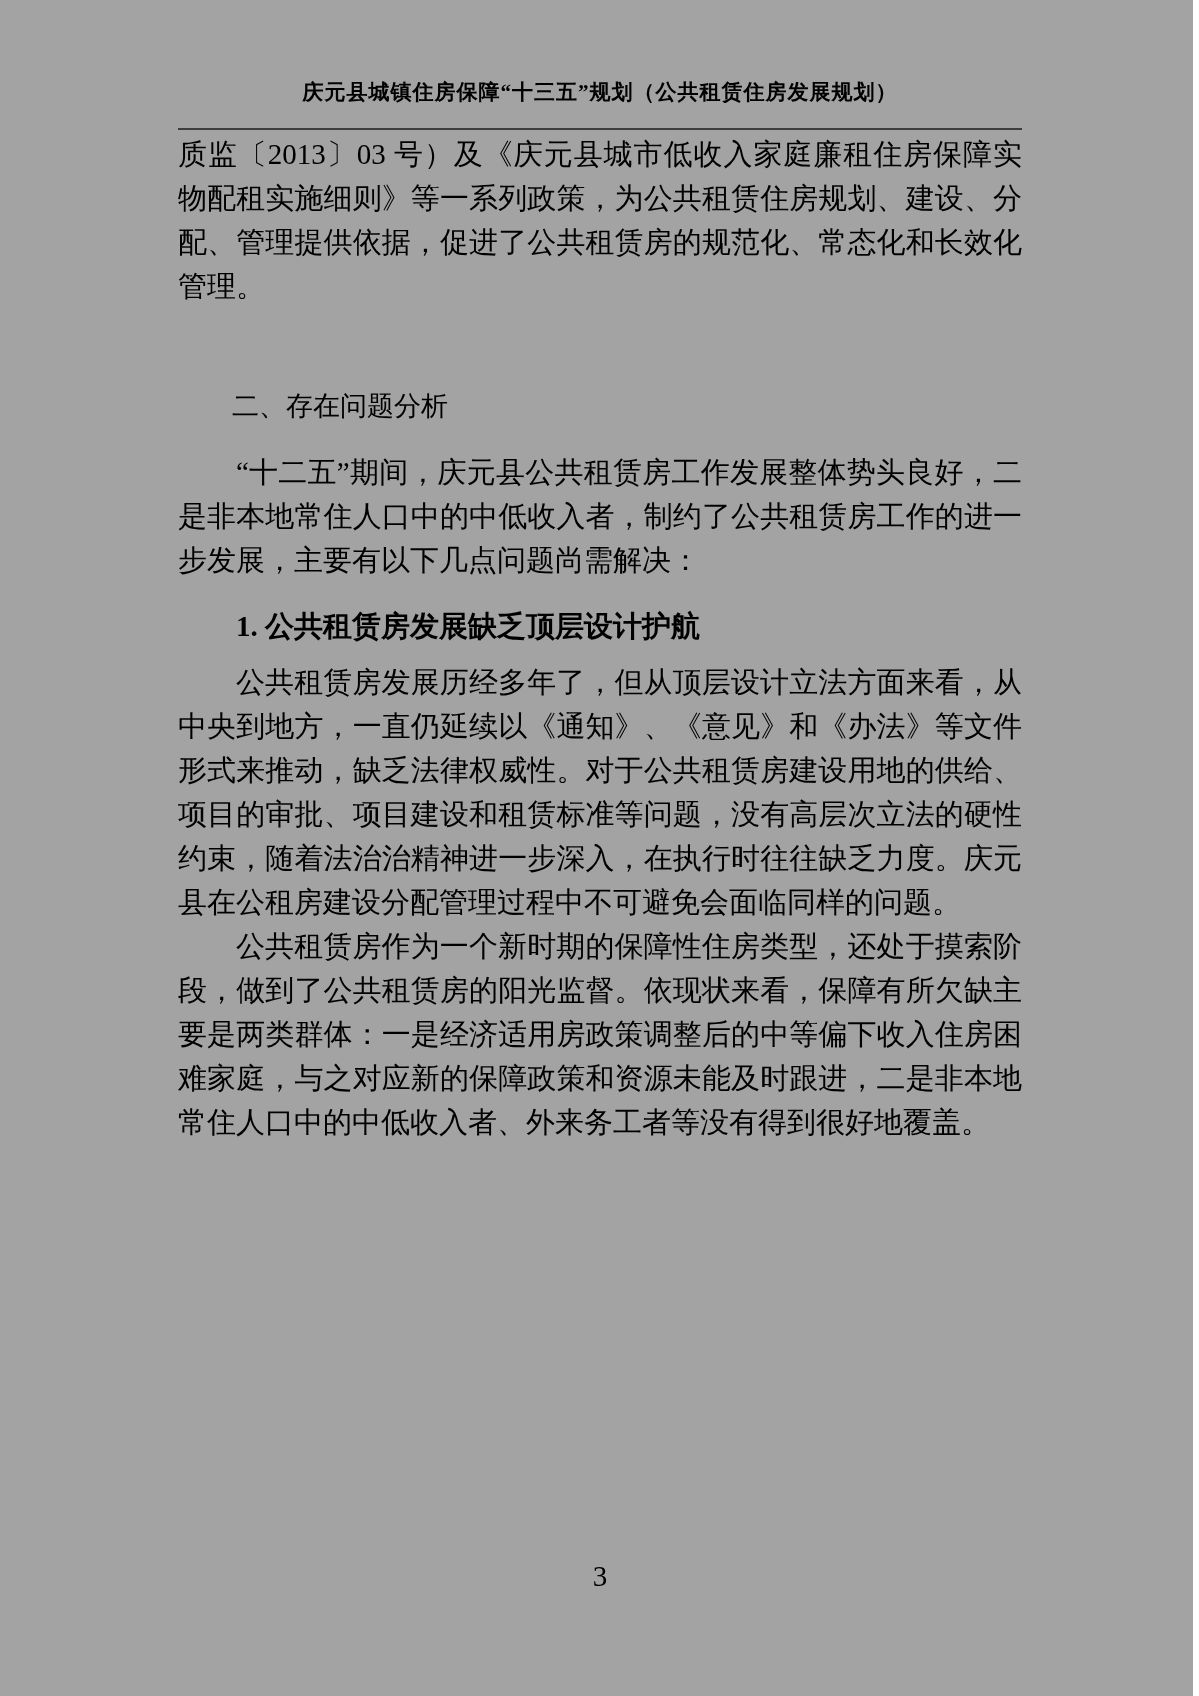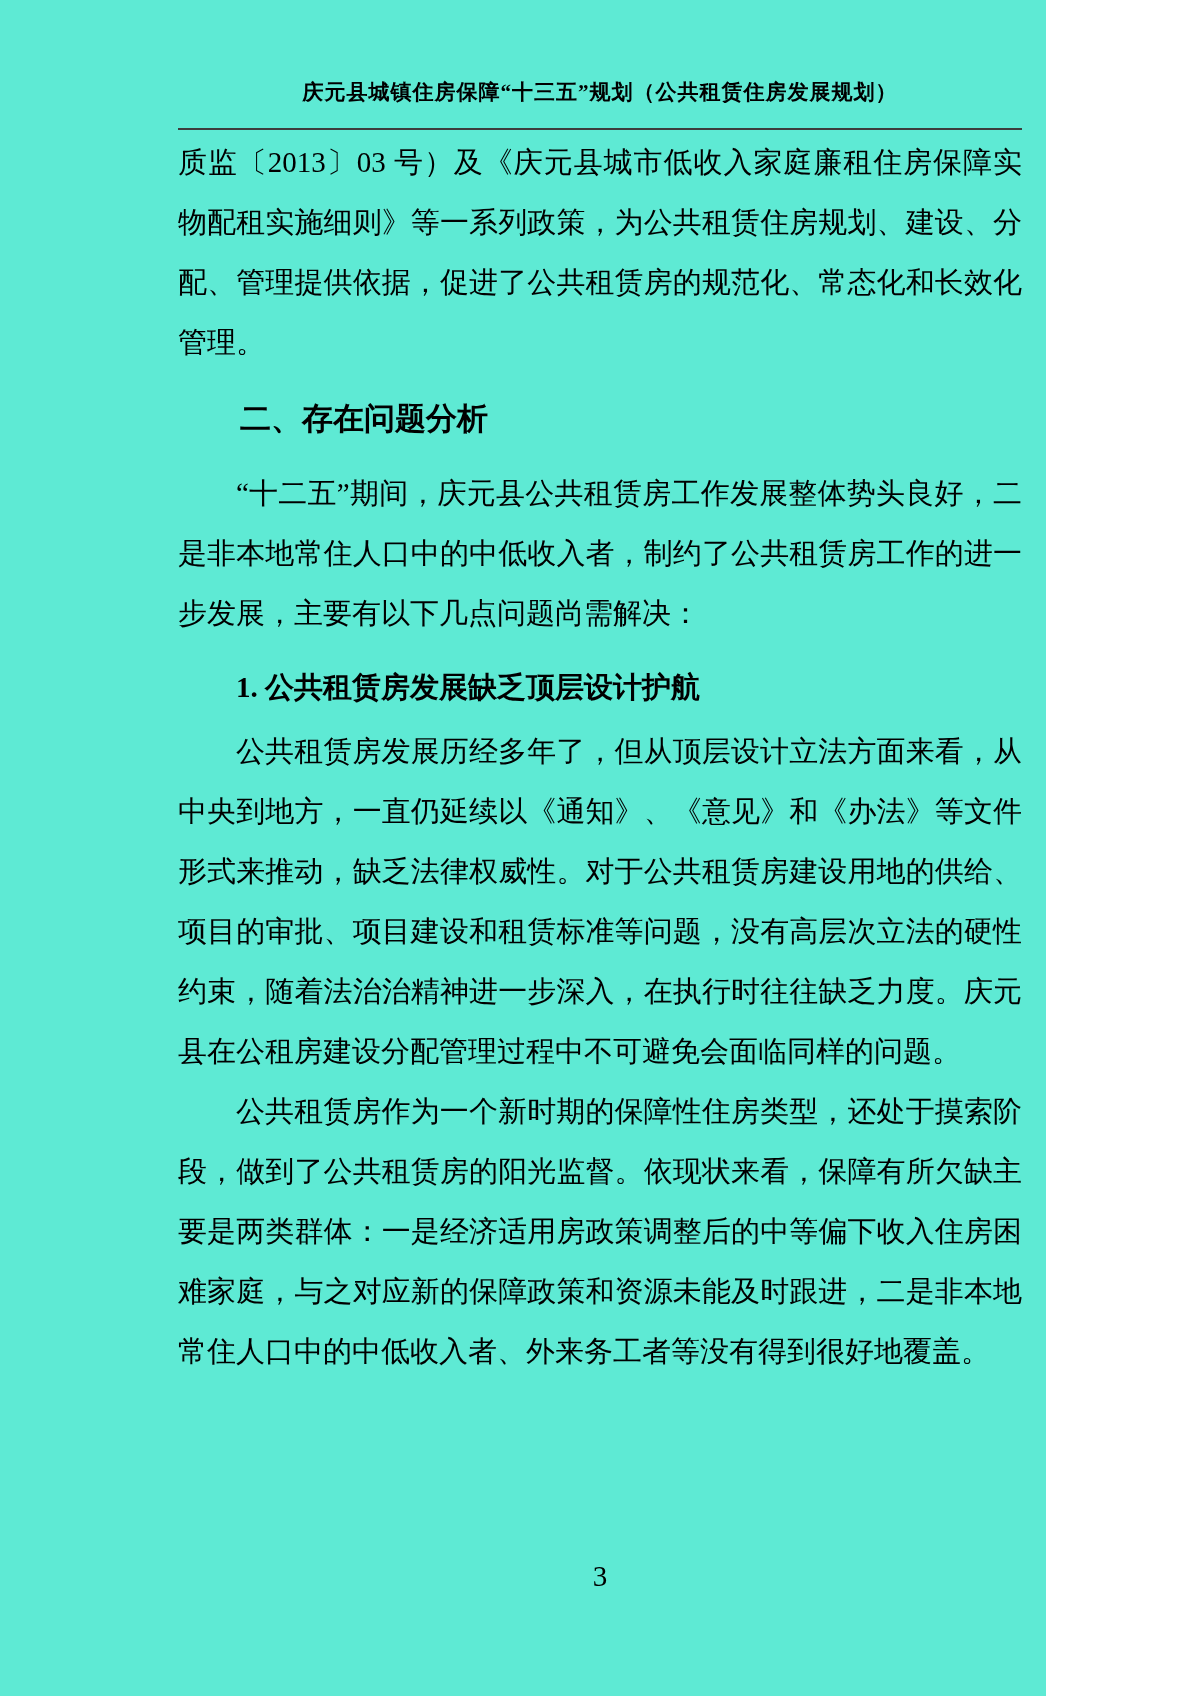--- a/index.html
+++ b/index.html
@@ -2,23 +2,23 @@
 <html lang="zh"><head>
 <meta charset="utf-8">
 <style>
   html, body {
     margin: 0;
     padding: 0;
     background: #ffffff;
   }
   .page {
     position: relative;
-    width: 1046px;
+    width: 1193px;
     height: 1696px;
-    background: #5eead4;
+    background: #a3a3a3;
     overflow: hidden;
     font-family: "Liberation Serif", "DejaVu Serif", serif;
     color: #000000;
   }
   
   .running-header {
     position: absolute;
     top: 78px;
     left: 178px;
     width: 844px;
@@ -40,33 +40,33 @@
   
   .content {
     position: absolute;
     top: 132px;
     left: 178px;
     width: 844px;
   }
   .content p {
     margin: 0;
     font-size: 29px;
-    line-height: 60px;
+    line-height: 44px;
     text-align: justify;
     text-indent: 2em;
     word-break: break-all;
   }
   .content p.continued {
     text-indent: 0;
   }
   .section-heading {
-    margin: 25px 0 22px 0;
+    margin: 76px 0 22px 0;
     font-family: "Liberation Sans", "DejaVu Sans", sans-serif;
-    font-weight: bold;
-    font-size: 31px;
+    font-weight: normal;
+    font-size: 27px;
     line-height: 44px;
     text-indent: 2em;
   }
   .subsection-heading {
     margin: 22px 0 12px 0;
     font-family: "Liberation Serif", "DejaVu Serif", serif;
     font-weight: bold;
     font-size: 29px;
     line-height: 44px;
     text-indent: 2em;

